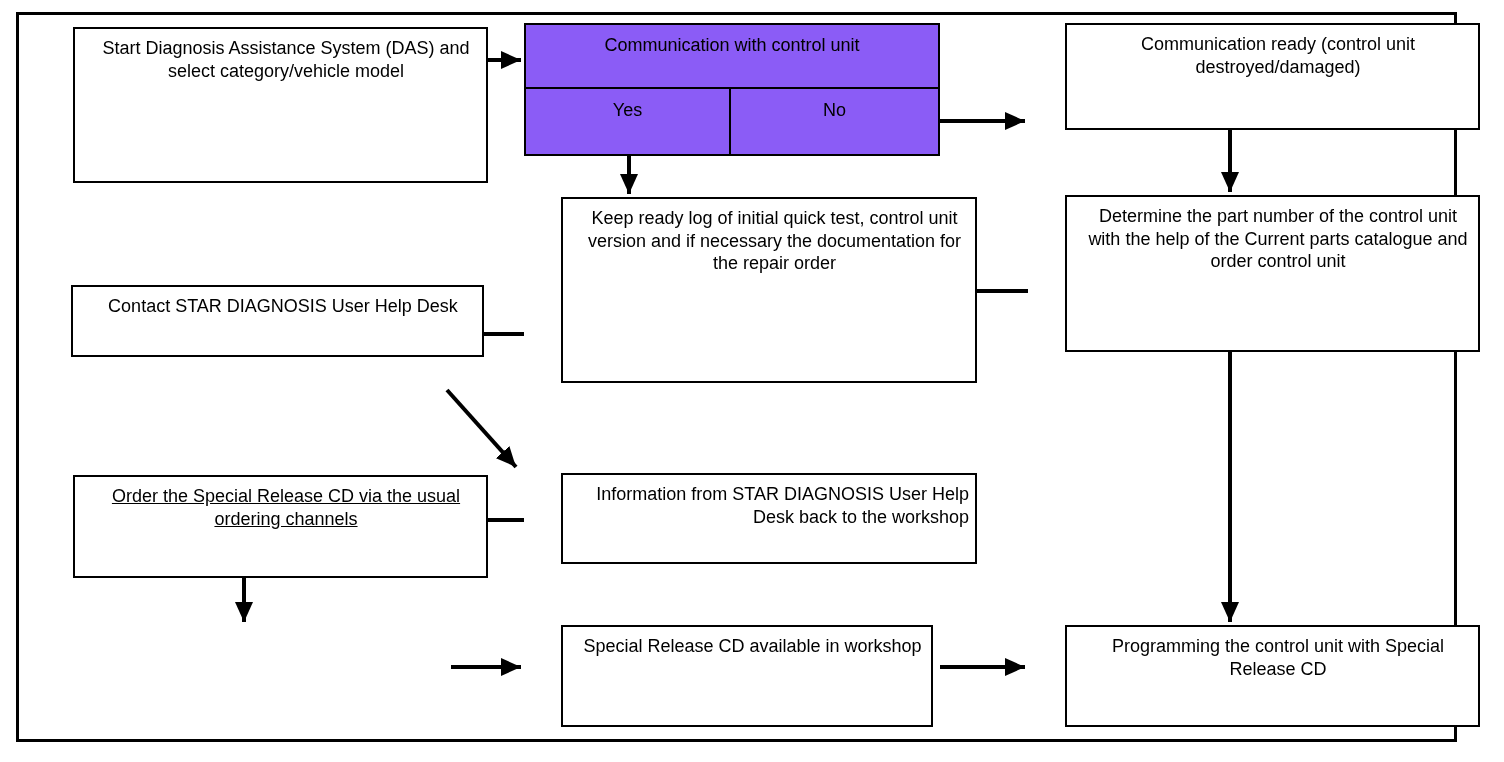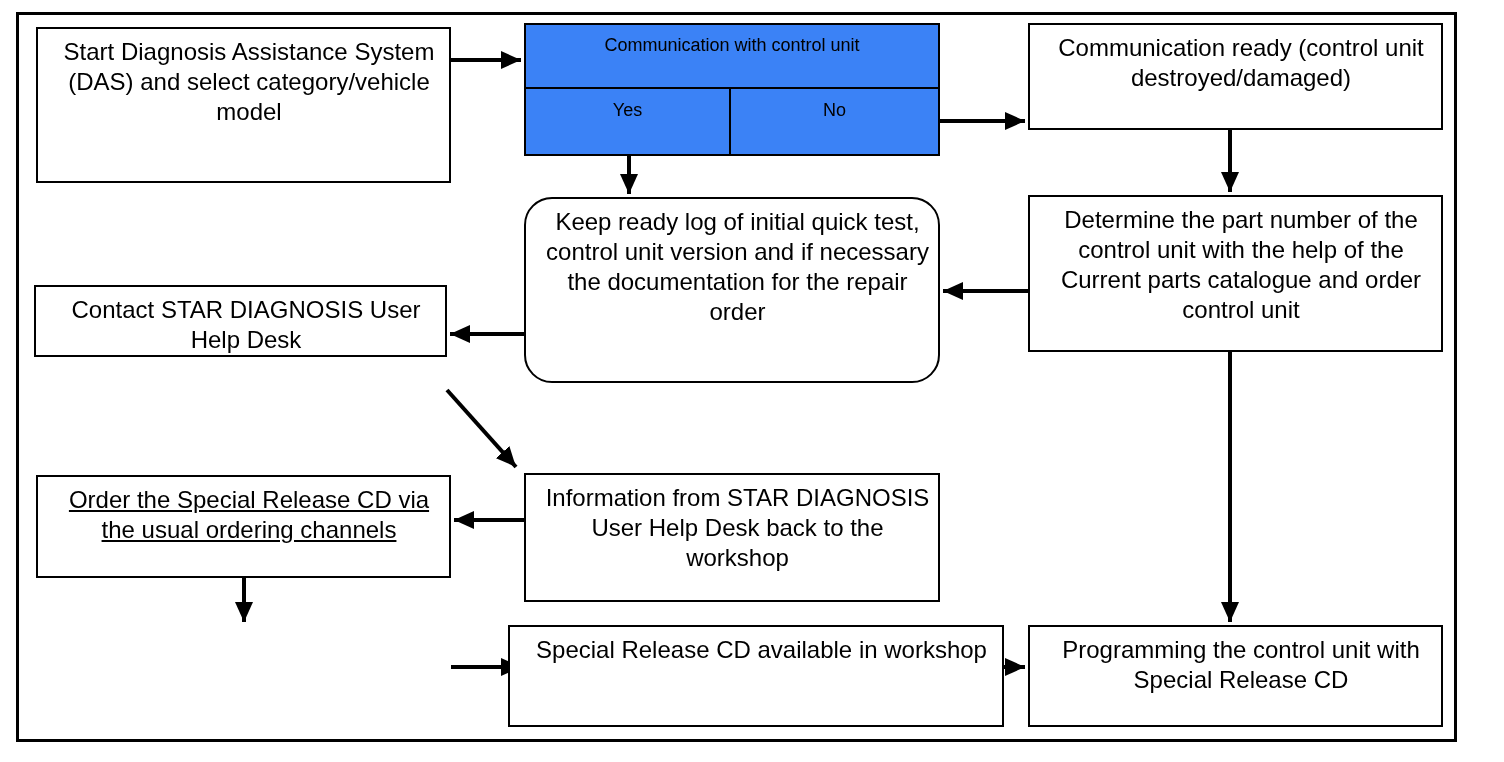--- a/index.html
+++ b/index.html
@@ -24,30 +24,31 @@
     height: 730px;
     border: 3px solid #000;
     box-sizing: border-box;
   }
   .node {
     position: absolute;
     border: 2px solid #000;
     box-sizing: border-box;
     background: #ffffff;
     text-align: center;
-    font-size: 24px;
+    font-size: 18px;
     line-height: 1.25;
     padding: 8px 6px 0 17px;
+    margin-left: 37px;
   }
   
   .decision {
     position: absolute;
     border: 2px solid #000;
     box-sizing: border-box;
-    background: #3b82f6;
+    background: #8b5cf6;
     display: flex;
     flex-direction: column;
     font-size: 18px;
     line-height: 1.25;
   }
   .decision .dhead {
     flex: 0 0 64px;
     border-bottom: 2px solid #000;
     box-sizing: border-box;
     text-align: center;
@@ -111,28 +112,28 @@
   <div class="decision" style="left:524px; top:23px; width:416px; height:133px;">
     <div class="dhead">Communication with control unit</div>
     <div class="drow">
       <div class="dcell yes">Yes</div>
       <div class="dcell no">No</div>
     </div>
   </div>
 
   <div class="node" style="left:1028px; top:23px; width:415px; height:107px;">Communication ready (control unit destroyed/damaged)</div>
 
-  <div class="node" style="left:524px; top:197px; width:416px; height:186px;border-radius:28px;">Keep ready log of initial quick test, control unit version and if necessary the documentation for the repair order</div>
+  <div class="node" style="left:524px; top:197px; width:416px; height:186px;">Keep ready log of initial quick test, control unit version and if necessary the documentation for the repair order</div>
 
   <div class="node" style="left:1028px; top:195px; width:415px; height:157px;">Determine the part number of the control unit with the help of the Current parts catalogue and order control unit</div>
 
   <div class="node" style="left:34px; top:285px; width:413px; height:72px;">Contact STAR DIAGNOSIS User Help Desk</div>
 
-  <div class="node" style="left:524px; top:473px; width:416px; height:129px;">Information from STAR DIAGNOSIS User Help Desk back to the workshop</div>
+  <div class="node" style="left:524px; top:473px; width:416px; height:91px;text-align:right;">Information from STAR DIAGNOSIS User Help Desk back to the workshop</div>
 
   <div class="node" style="left:36px; top:475px; width:415px; height:103px;text-decoration:underline;">Order the Special Release CD via the usual ordering channels</div>
 
 
-  <div class="node" style="left:508px; top:625px; width:496px; height:102px;">Special Release CD available in workshop</div>
+  <div class="node" style="left:524px; top:625px; width:372px; height:102px;">Special Release CD available in workshop</div>
 
   <div class="node" style="left:1028px; top:625px; width:415px; height:102px;">Programming the control unit with Special Release CD</div>
 
 </div>
 
 </body></html>

